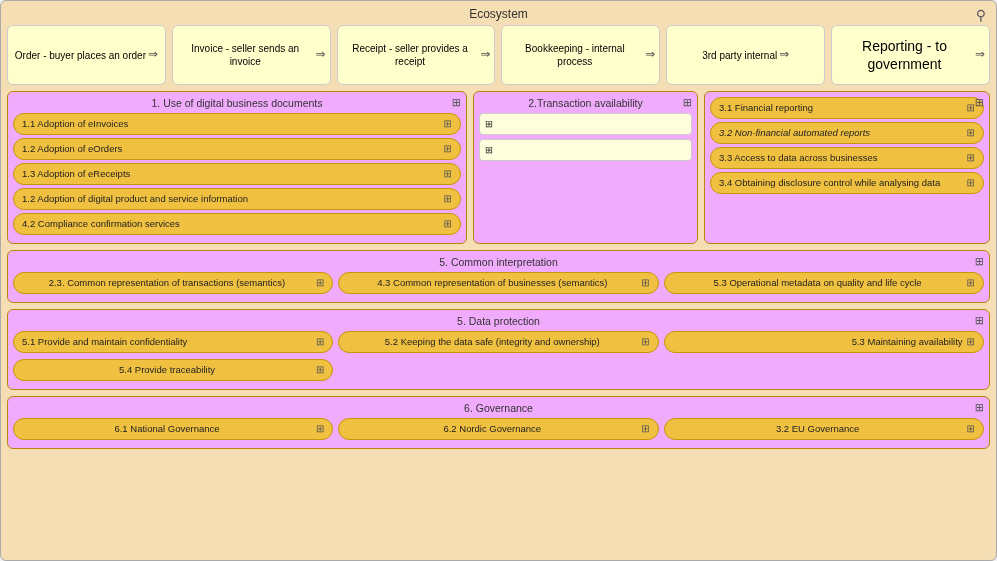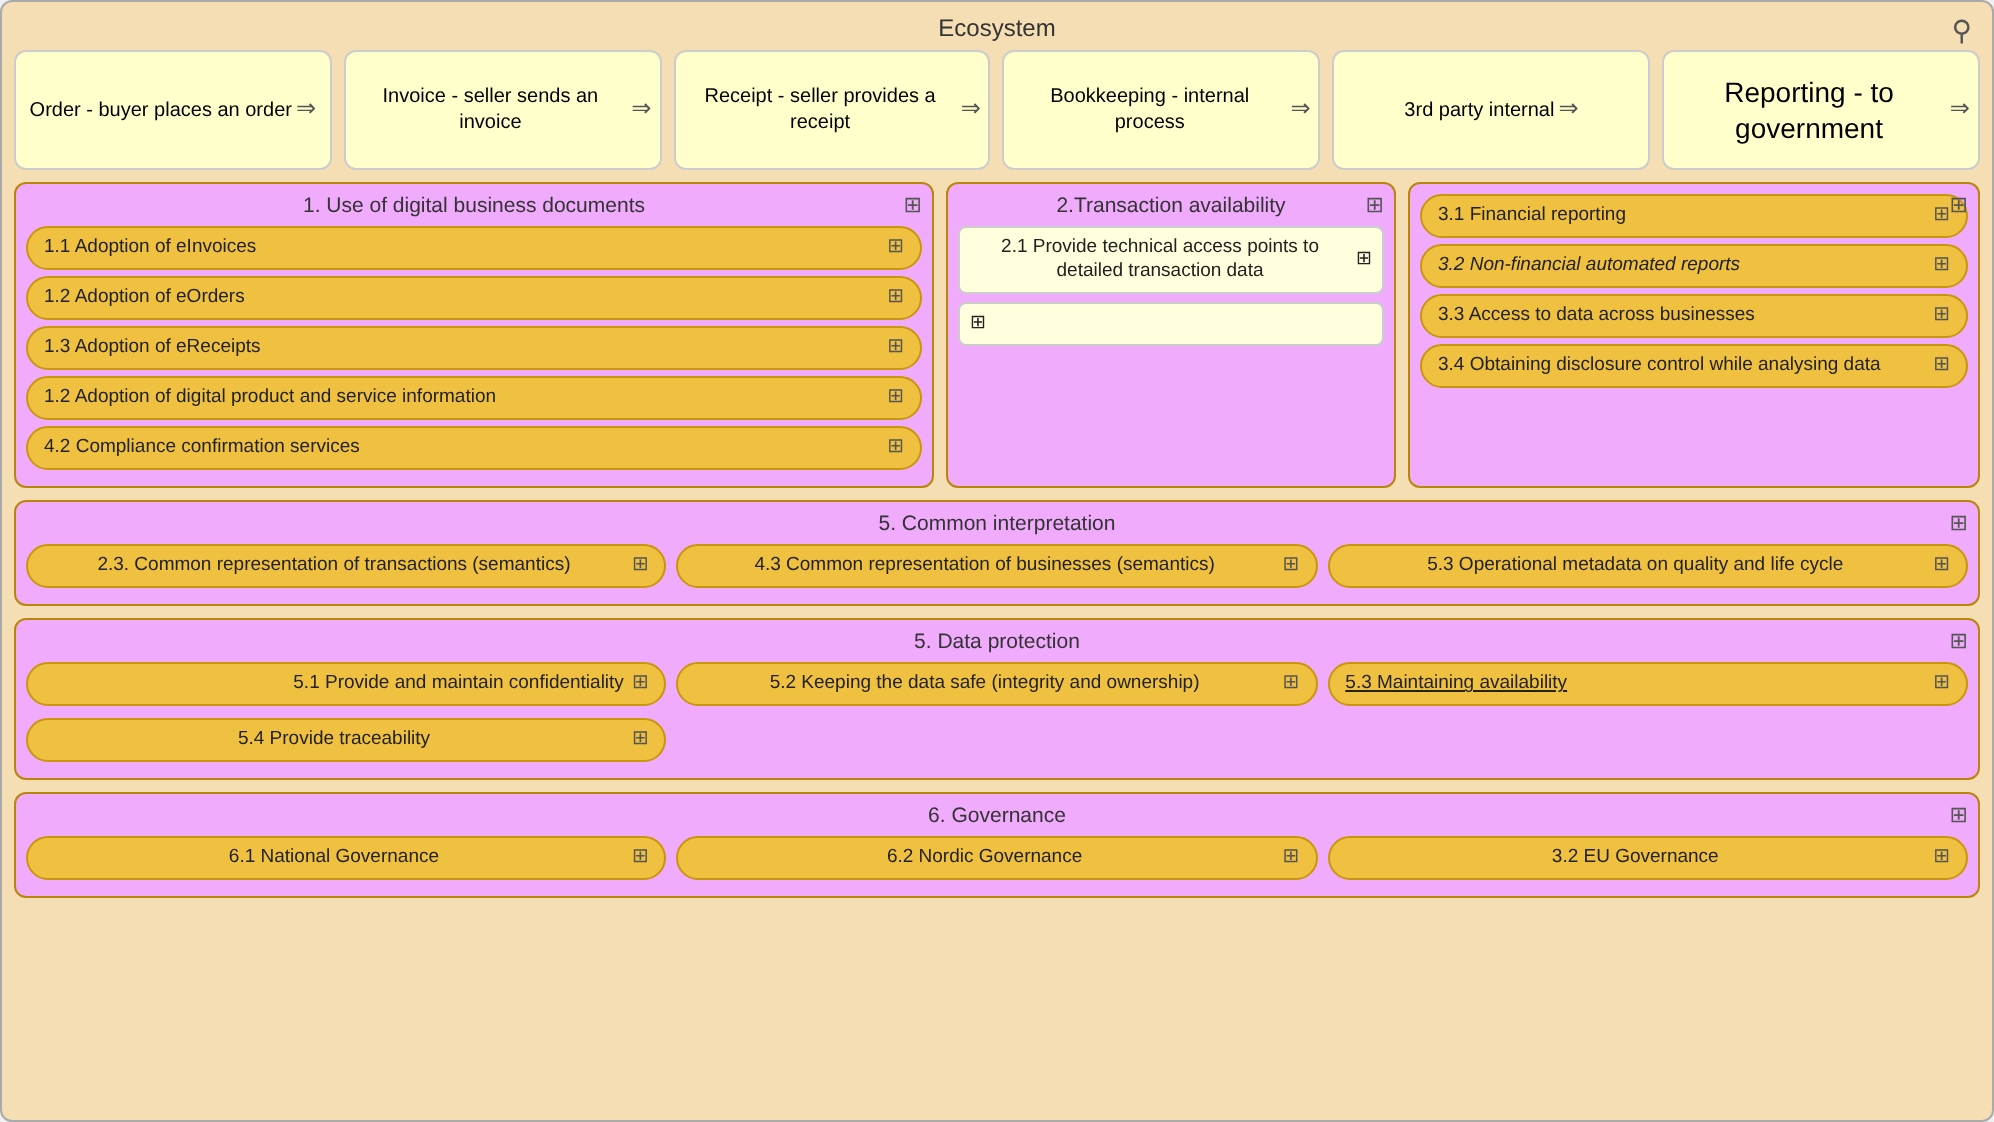--- a/index.html
+++ b/index.html
@@ -231,21 +231,20 @@
       <div class="item-btn">
         <span>4.2 Compliance confirmation services</span>
         <span class="btn-icon">⊞</span>
       </div>
     </div>
 
     <div class="section-panel panel-2">
       <div class="section-title">2.Transaction availability</div>
       <span class="section-icon">⊞</span>
       <div class="scrollable-item">
-        <span style="text-align:center;flex:1;">2.1 Provide technical access points to detailed transaction data</span>
         <span class="btn-icon">⊞</span>
       </div>
       <div style="height:4px;"></div>
       <div class="scrollable-item">
         <span class="btn-icon">⊞</span>
       </div>
     </div>
 
     <div class="section-panel panel-3">
       <span class="section-icon">⊞</span>
@@ -289,29 +288,29 @@
       </div>
     </div>
   </div>
 
   <div class="row3">
     <div class="section-panel full-panel">
       <div class="section-title">5. Data protection</div>
       <span class="section-icon">⊞</span>
       <div class="inner-row-3col">
         <div class="item-btn" style="flex:1;">
-          <span style="flex:1;text-align:right;">5.1 Provide and maintain confidentiality</span>
+          <span style="flex:1;text-align:left;">5.1 Provide and maintain confidentiality</span>
           <span class="btn-icon">⊞</span>
         </div>
         <div class="item-btn" style="flex:1;">
           <span style="flex:1;text-align:center;">5.2 Keeping the data safe (integrity and ownership)</span>
           <span class="btn-icon">⊞</span>
         </div>
         <div class="item-btn" style="flex:1;">
-          <span style="flex:1;text-align:left;text-decoration:underline;">5.3 Maintaining availability</span>
+          <span style="flex:1;text-align:right;">5.3 Maintaining availability</span>
           <span class="btn-icon">⊞</span>
         </div>
       </div>
       <div class="inner-row-3col" style="margin-top:3px;">
         <div class="item-btn" style="flex:0 0 33%;">
           <span style="flex:1;text-align:center;">5.4 Provide traceability</span>
           <span class="btn-icon">⊞</span>
         </div>
       </div>
     </div>

